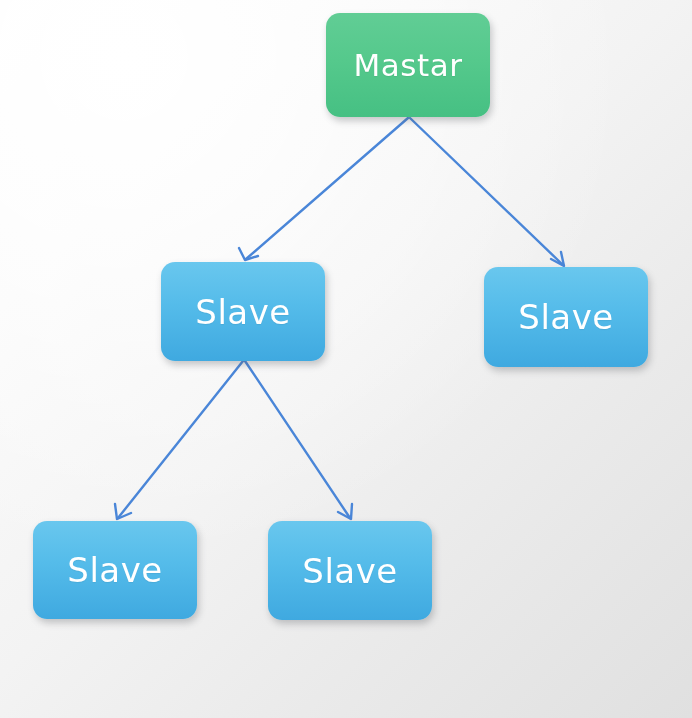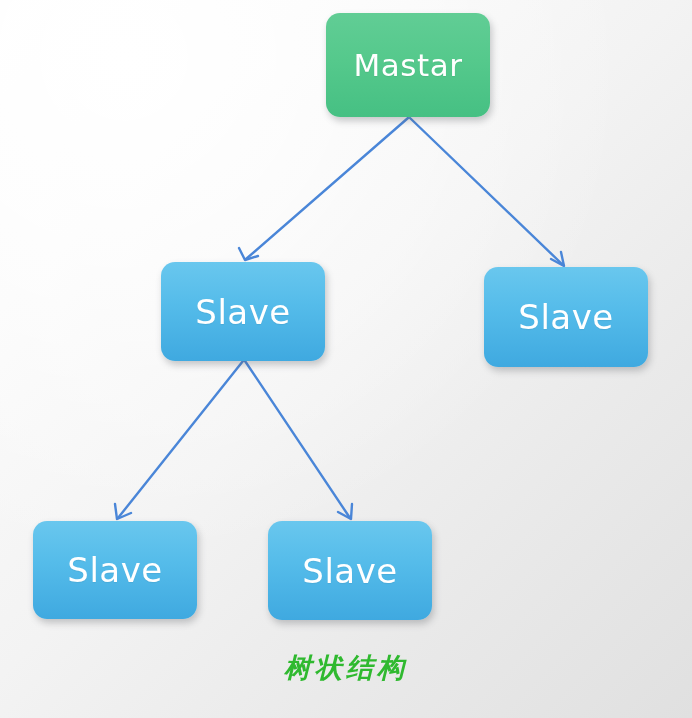--- a/index.html
+++ b/index.html
@@ -131,15 +131,14 @@
   </div>
 
   <div class="node node-slave" id="node-slave-3">
     <span class="node-label">Slave</span>
   </div>
 
   <div class="node node-slave" id="node-slave-4">
     <span class="node-label">Slave</span>
   </div>
 
-  <div id="caption">树状结构</div>
 
 </div>
 
 </body></html>

